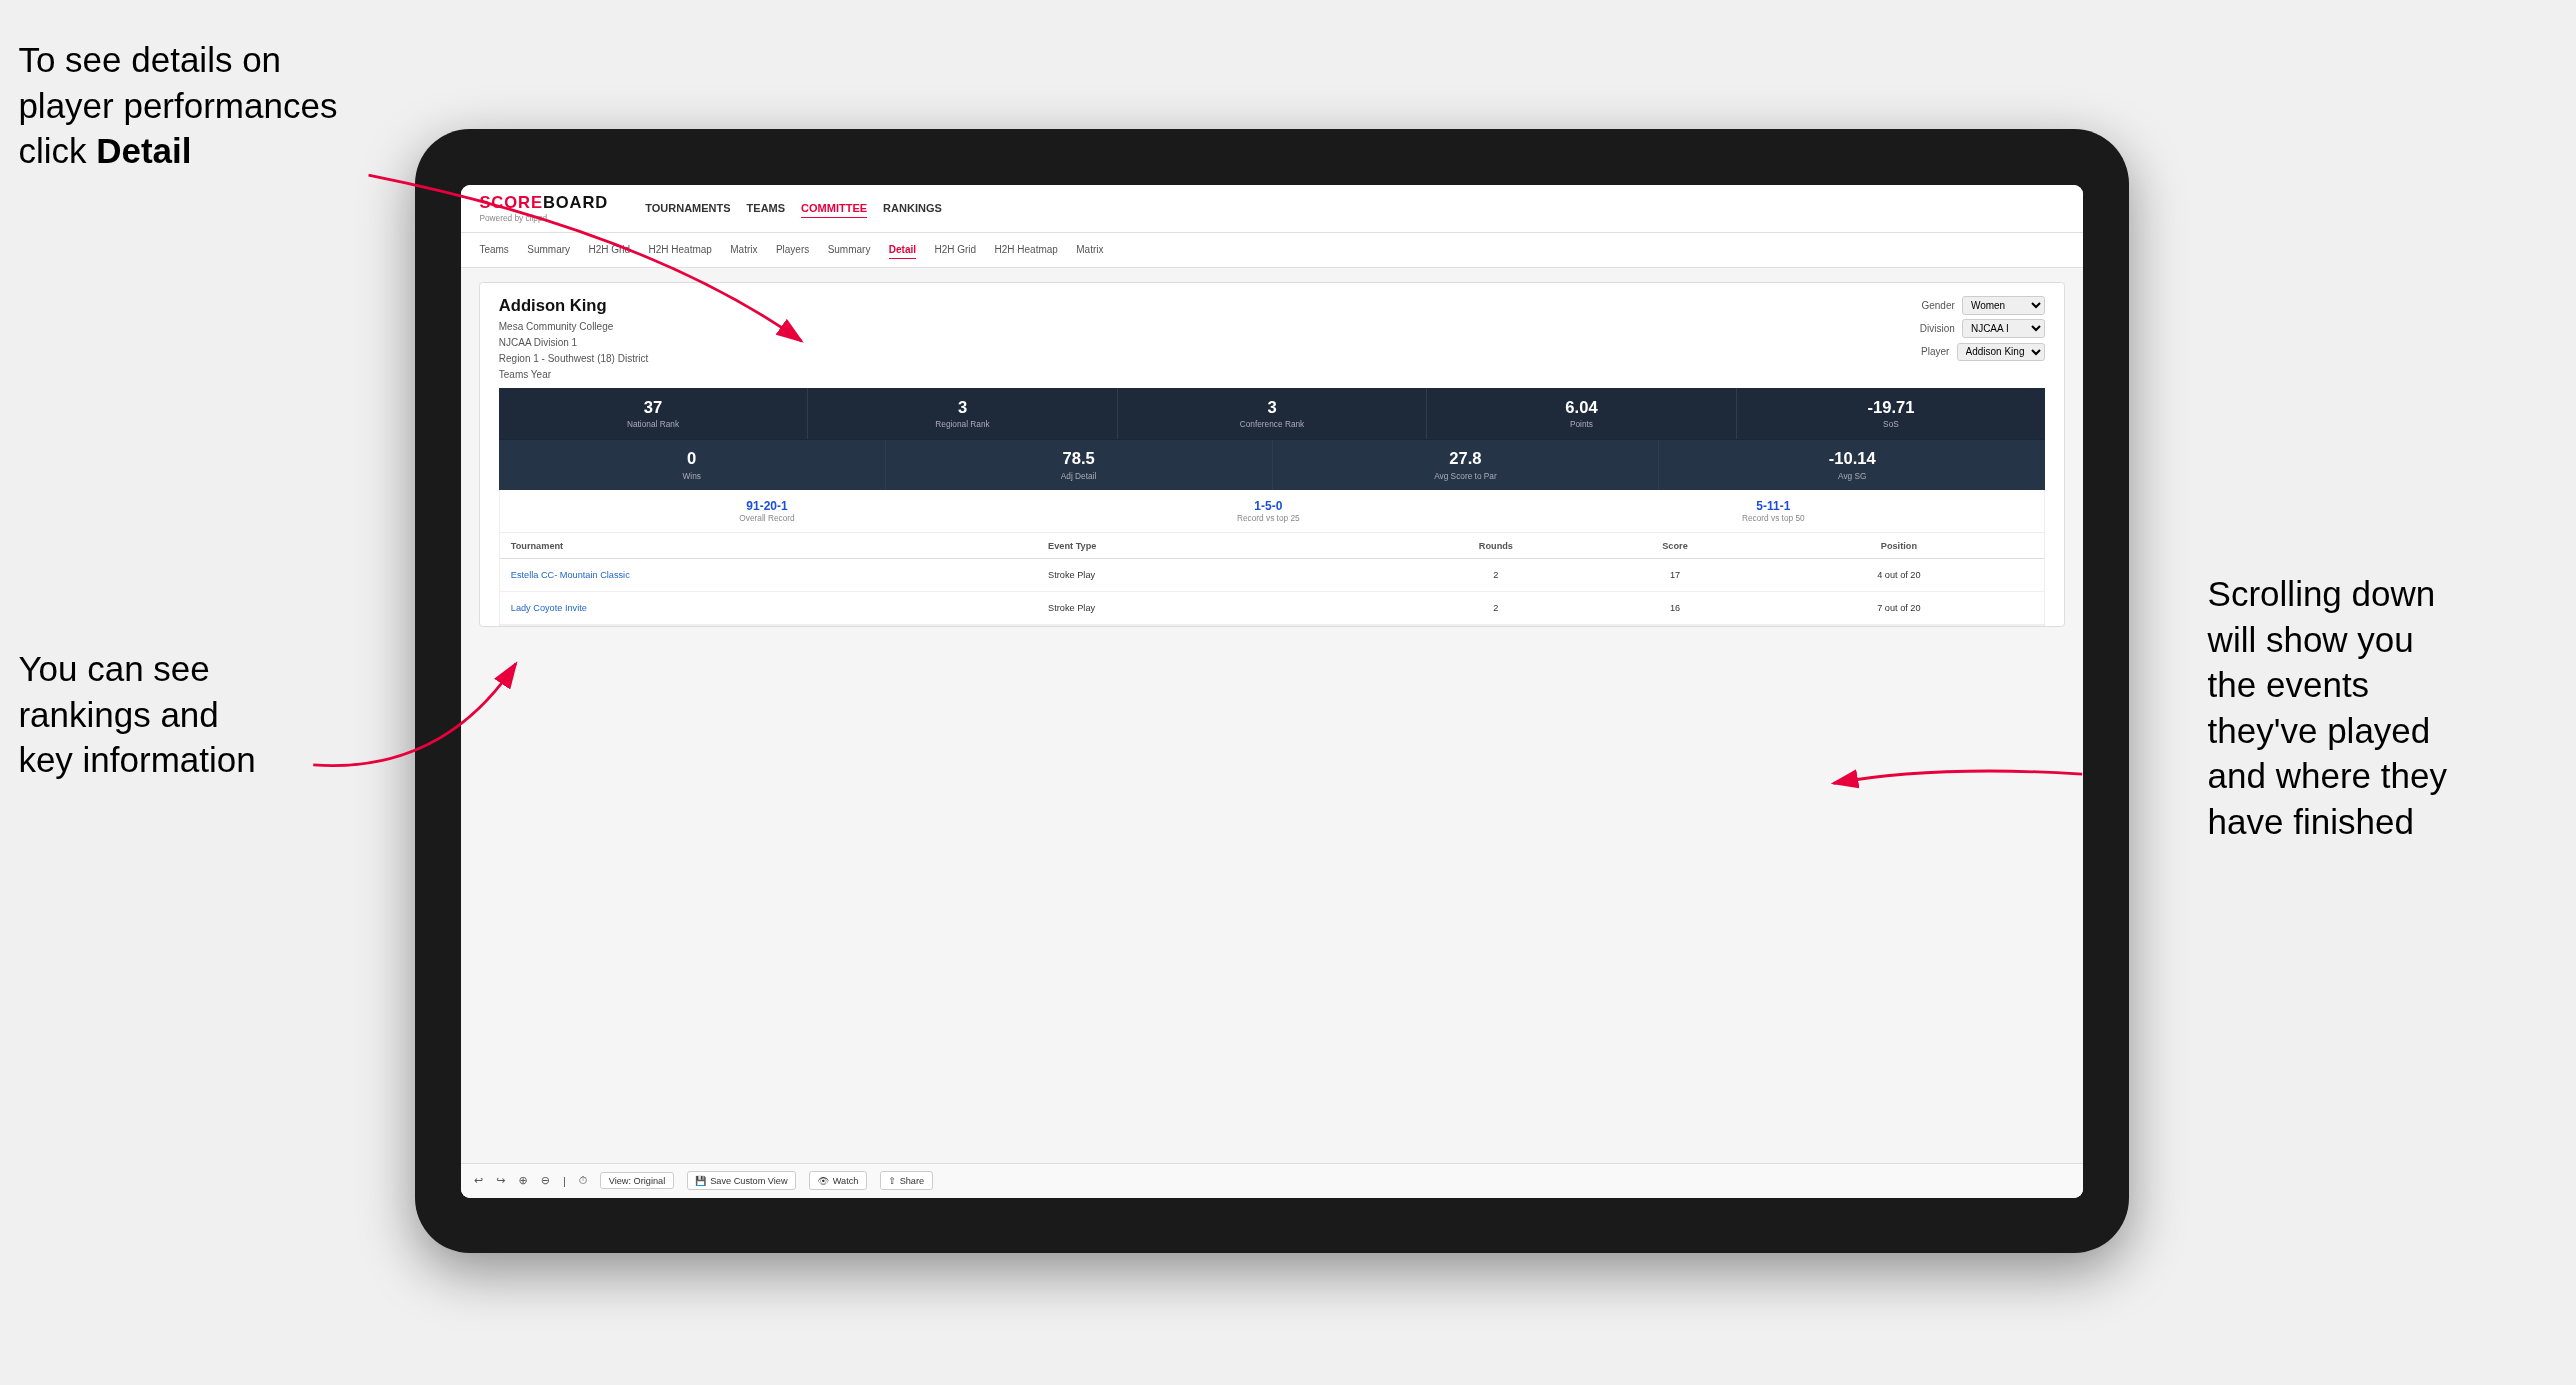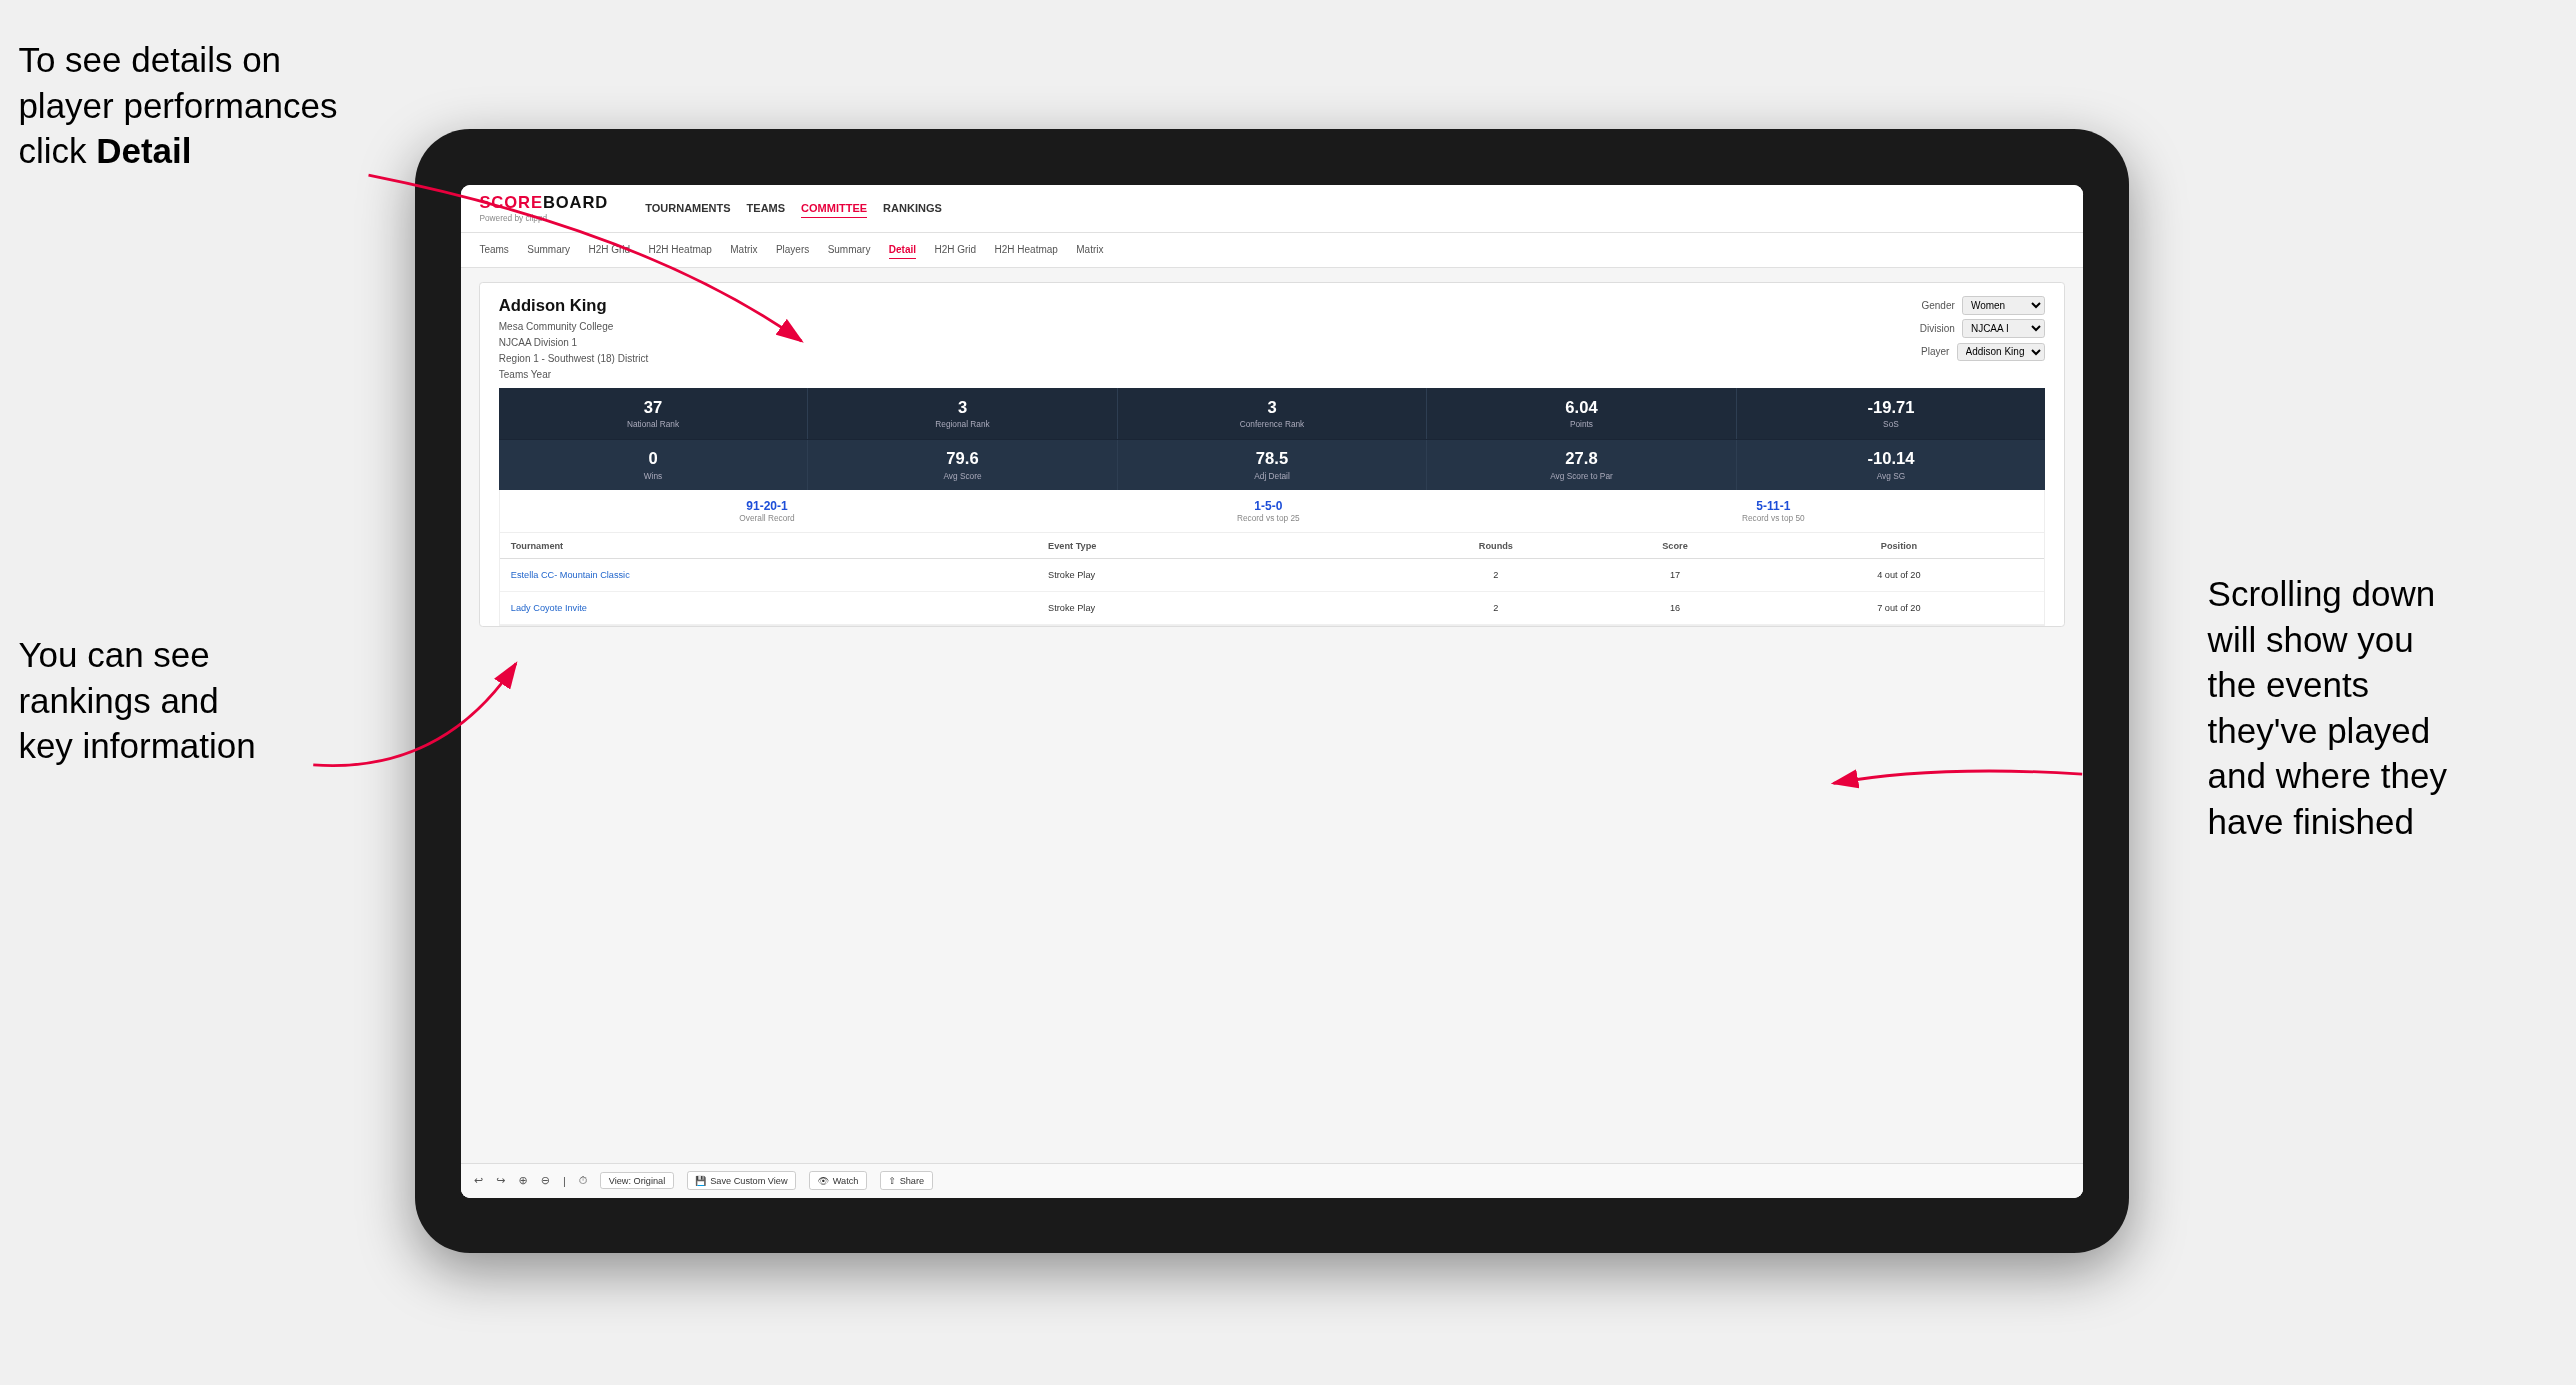--- a/index.html
+++ b/index.html
@@ -21,21 +21,21 @@
     }
     .annotation strong { font-weight: 900; }
 
     .annotation-top-left {
       top: 37px;
       left: 18.4px;
       width: 350px;
     }
 
     .annotation-bottom-left {
-      top: 632px;
+      top: 646px;
       left: 18.4px;
       width: 313px;
     }
 
     .annotation-right {
       top: 571px;
       right: 18.4px;
       width: 350px;
     }
 
@@ -409,24 +409,20 @@
           <div class="stat-cell">
             <div class="stat-value">-19.71</div>
             <div class="stat-label">SoS</div>
           </div>
         </div>
 
         <div class="stats-grid stats-grid-2">
           <div class="stat-cell">
             <div class="stat-value">0</div>
             <div class="stat-label">Wins</div>
-          </div>
-          <div class="stat-cell">
-            <div class="stat-value">79.6</div>
-            <div class="stat-label">Avg Score</div>
           </div>
           <div class="stat-cell">
             <div class="stat-value">78.5</div>
             <div class="stat-label">Adj Detail</div>
           </div>
           <div class="stat-cell">
             <div class="stat-value">27.8</div>
             <div class="stat-label">Avg Score to Par</div>
           </div>
           <div class="stat-cell">

